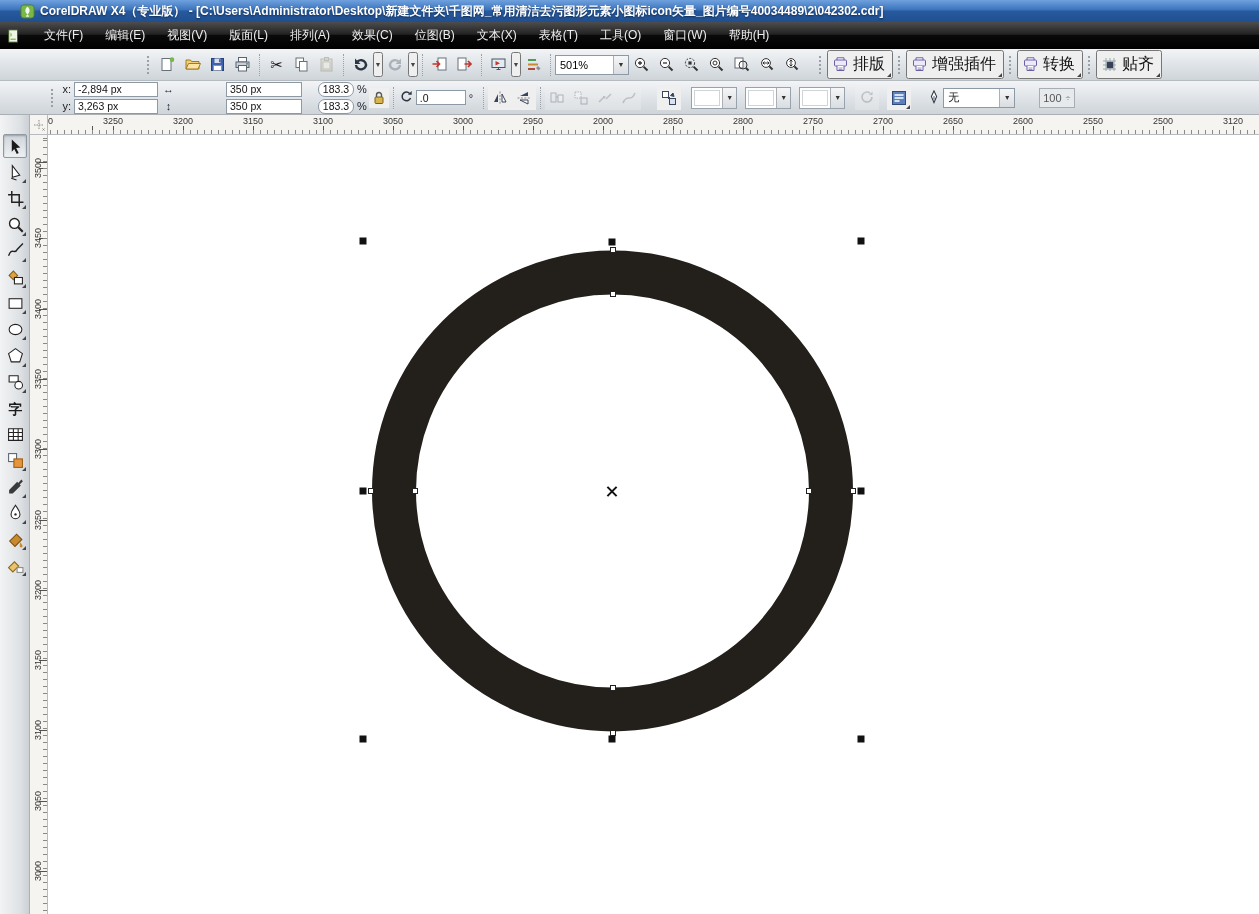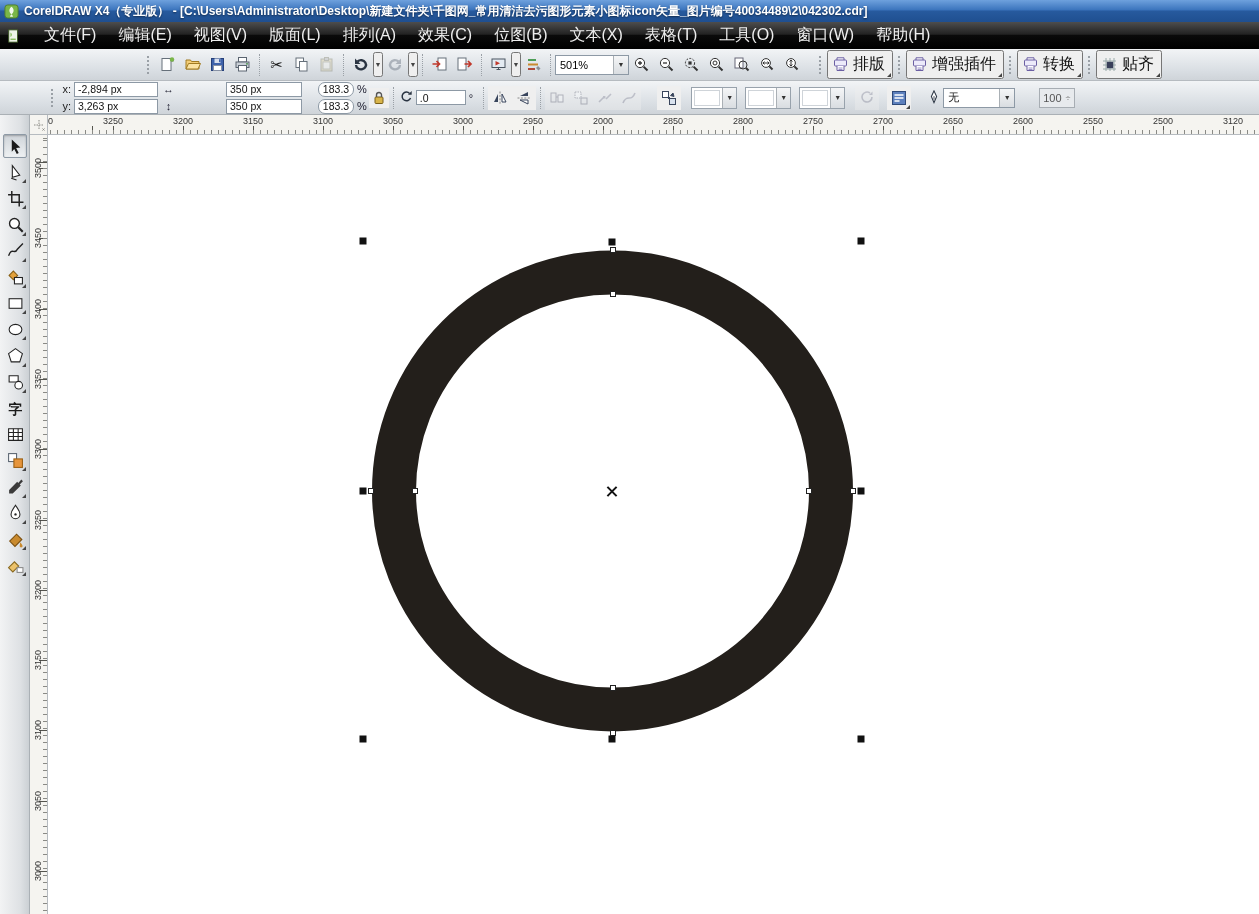--- a/index.html
+++ b/index.html
@@ -4,27 +4,27 @@
 <style>
   * { margin:0; padding:0; box-sizing:border-box; }
   html,body { width:1259px; height:914px; overflow:hidden; }
   body { font-family:"Liberation Sans", sans-serif; background:#d4d9de; position:relative; }
   .app { position:absolute; inset:0; width:1259px; height:914px; }
 
   
   .titlebar { position:absolute; left:0; top:0; width:100%; height:22px;
     background:linear-gradient(#6ea1dd 0%, #3b74bd 45%, #275a9e 50%, #1f4f90 100%);
     display:flex; align-items:center; color:#fff; font-size:12px; font-weight:bold;
-    padding-left:4px; text-shadow:0 1px 2px rgba(0,0,0,.5); white-space:nowrap; overflow:hidden; }
+    padding-left:20px; text-shadow:0 1px 2px rgba(0,0,0,.5); white-space:nowrap; overflow:hidden; }
   .app-icon { width:15px; height:15px; margin-right:5px; flex:0 0 auto; }
 
   
   .menubar { position:absolute; left:0; top:22px; width:100%; height:27px;
     background:linear-gradient(#4d4d4d 0%, #232323 45%, #0a0a0a 50%, #000 100%);
-    display:flex; align-items:center; color:#eee; font-size:16px; }
+    display:flex; align-items:center; color:#eee; font-size:12px; }
   .menu-doc-icon { width:14px; height:14px; margin:0 12px 0 7px; }
   .menu-item { padding:5px 11px; cursor:default; }
 
   
   .toolbar { position:absolute; left:0; top:49px; width:100%; height:32px;
     background:linear-gradient(#f2f4f6, #d9dee3 70%, #cfd4d9);
     border-bottom:1px solid #b6bbc0; display:flex; align-items:center; }
   .propbar { position:absolute; left:0; top:81px; width:100%; height:34px;
     background:linear-gradient(#f2f4f6, #d9dee3 70%, #cfd4d9);
     border-bottom:1px solid #aab0b5; display:flex; align-items:center; font-size:11px; color:#222; }

